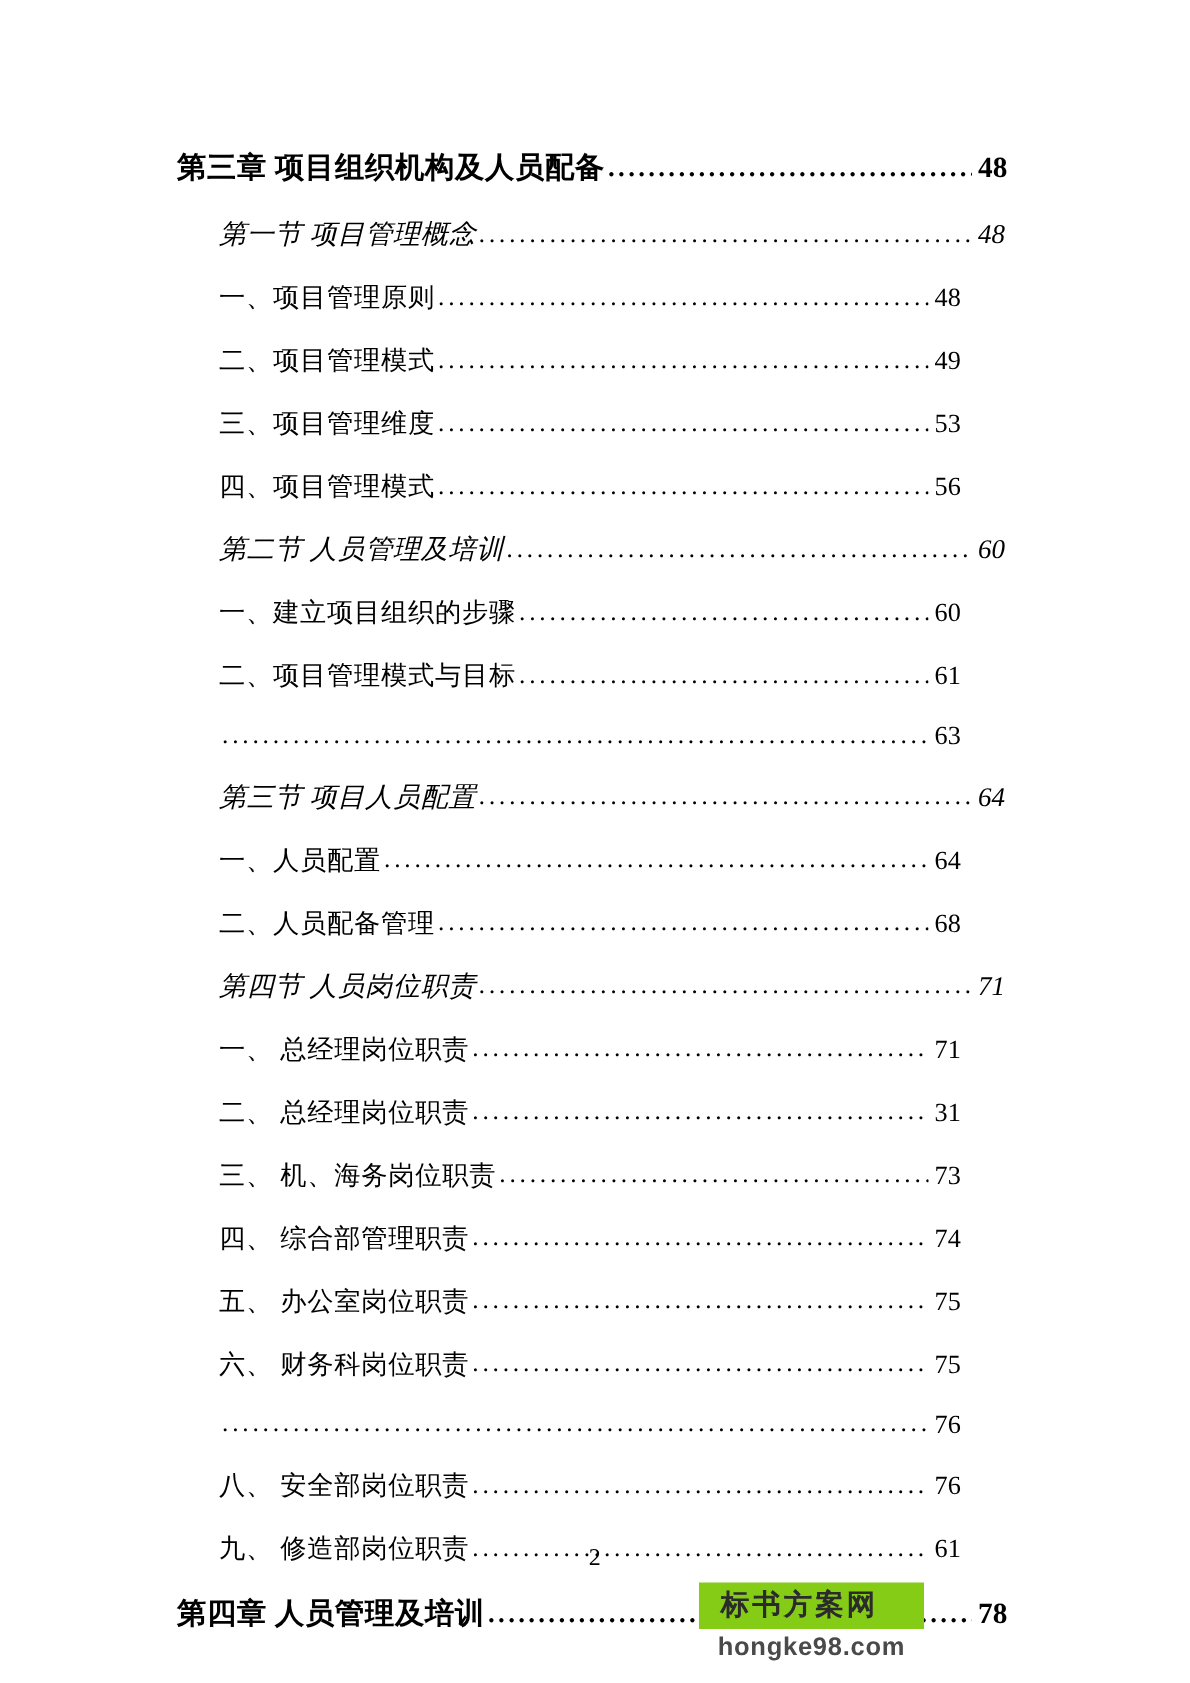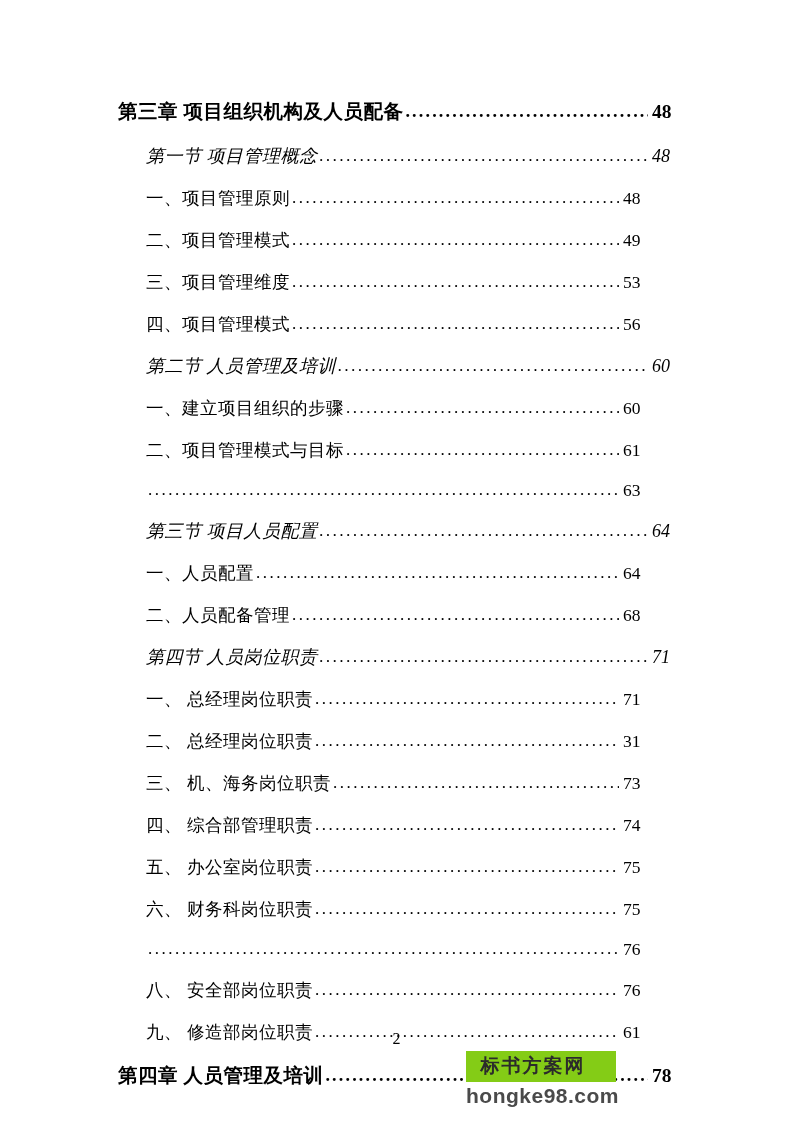--- a/index.html
+++ b/index.html
@@ -104,21 +104,21 @@
     color: #2b2b2b;
     font-size: 19px;
     letter-spacing: 2px;
     padding: 2px 20px 3px 4px;
     display: block;
     font-weight: bold;
   }
   .watermark .wm-bottom {
     display: block;
     color: #4a4a4a;
-    font-size: 21px;
+    font-size: 17px;
     letter-spacing: 0.5px;
     margin-top: 2px;
     font-weight: bold;
   }
 </style>
 </head>
 <body>
 
 <div class="page">
 

